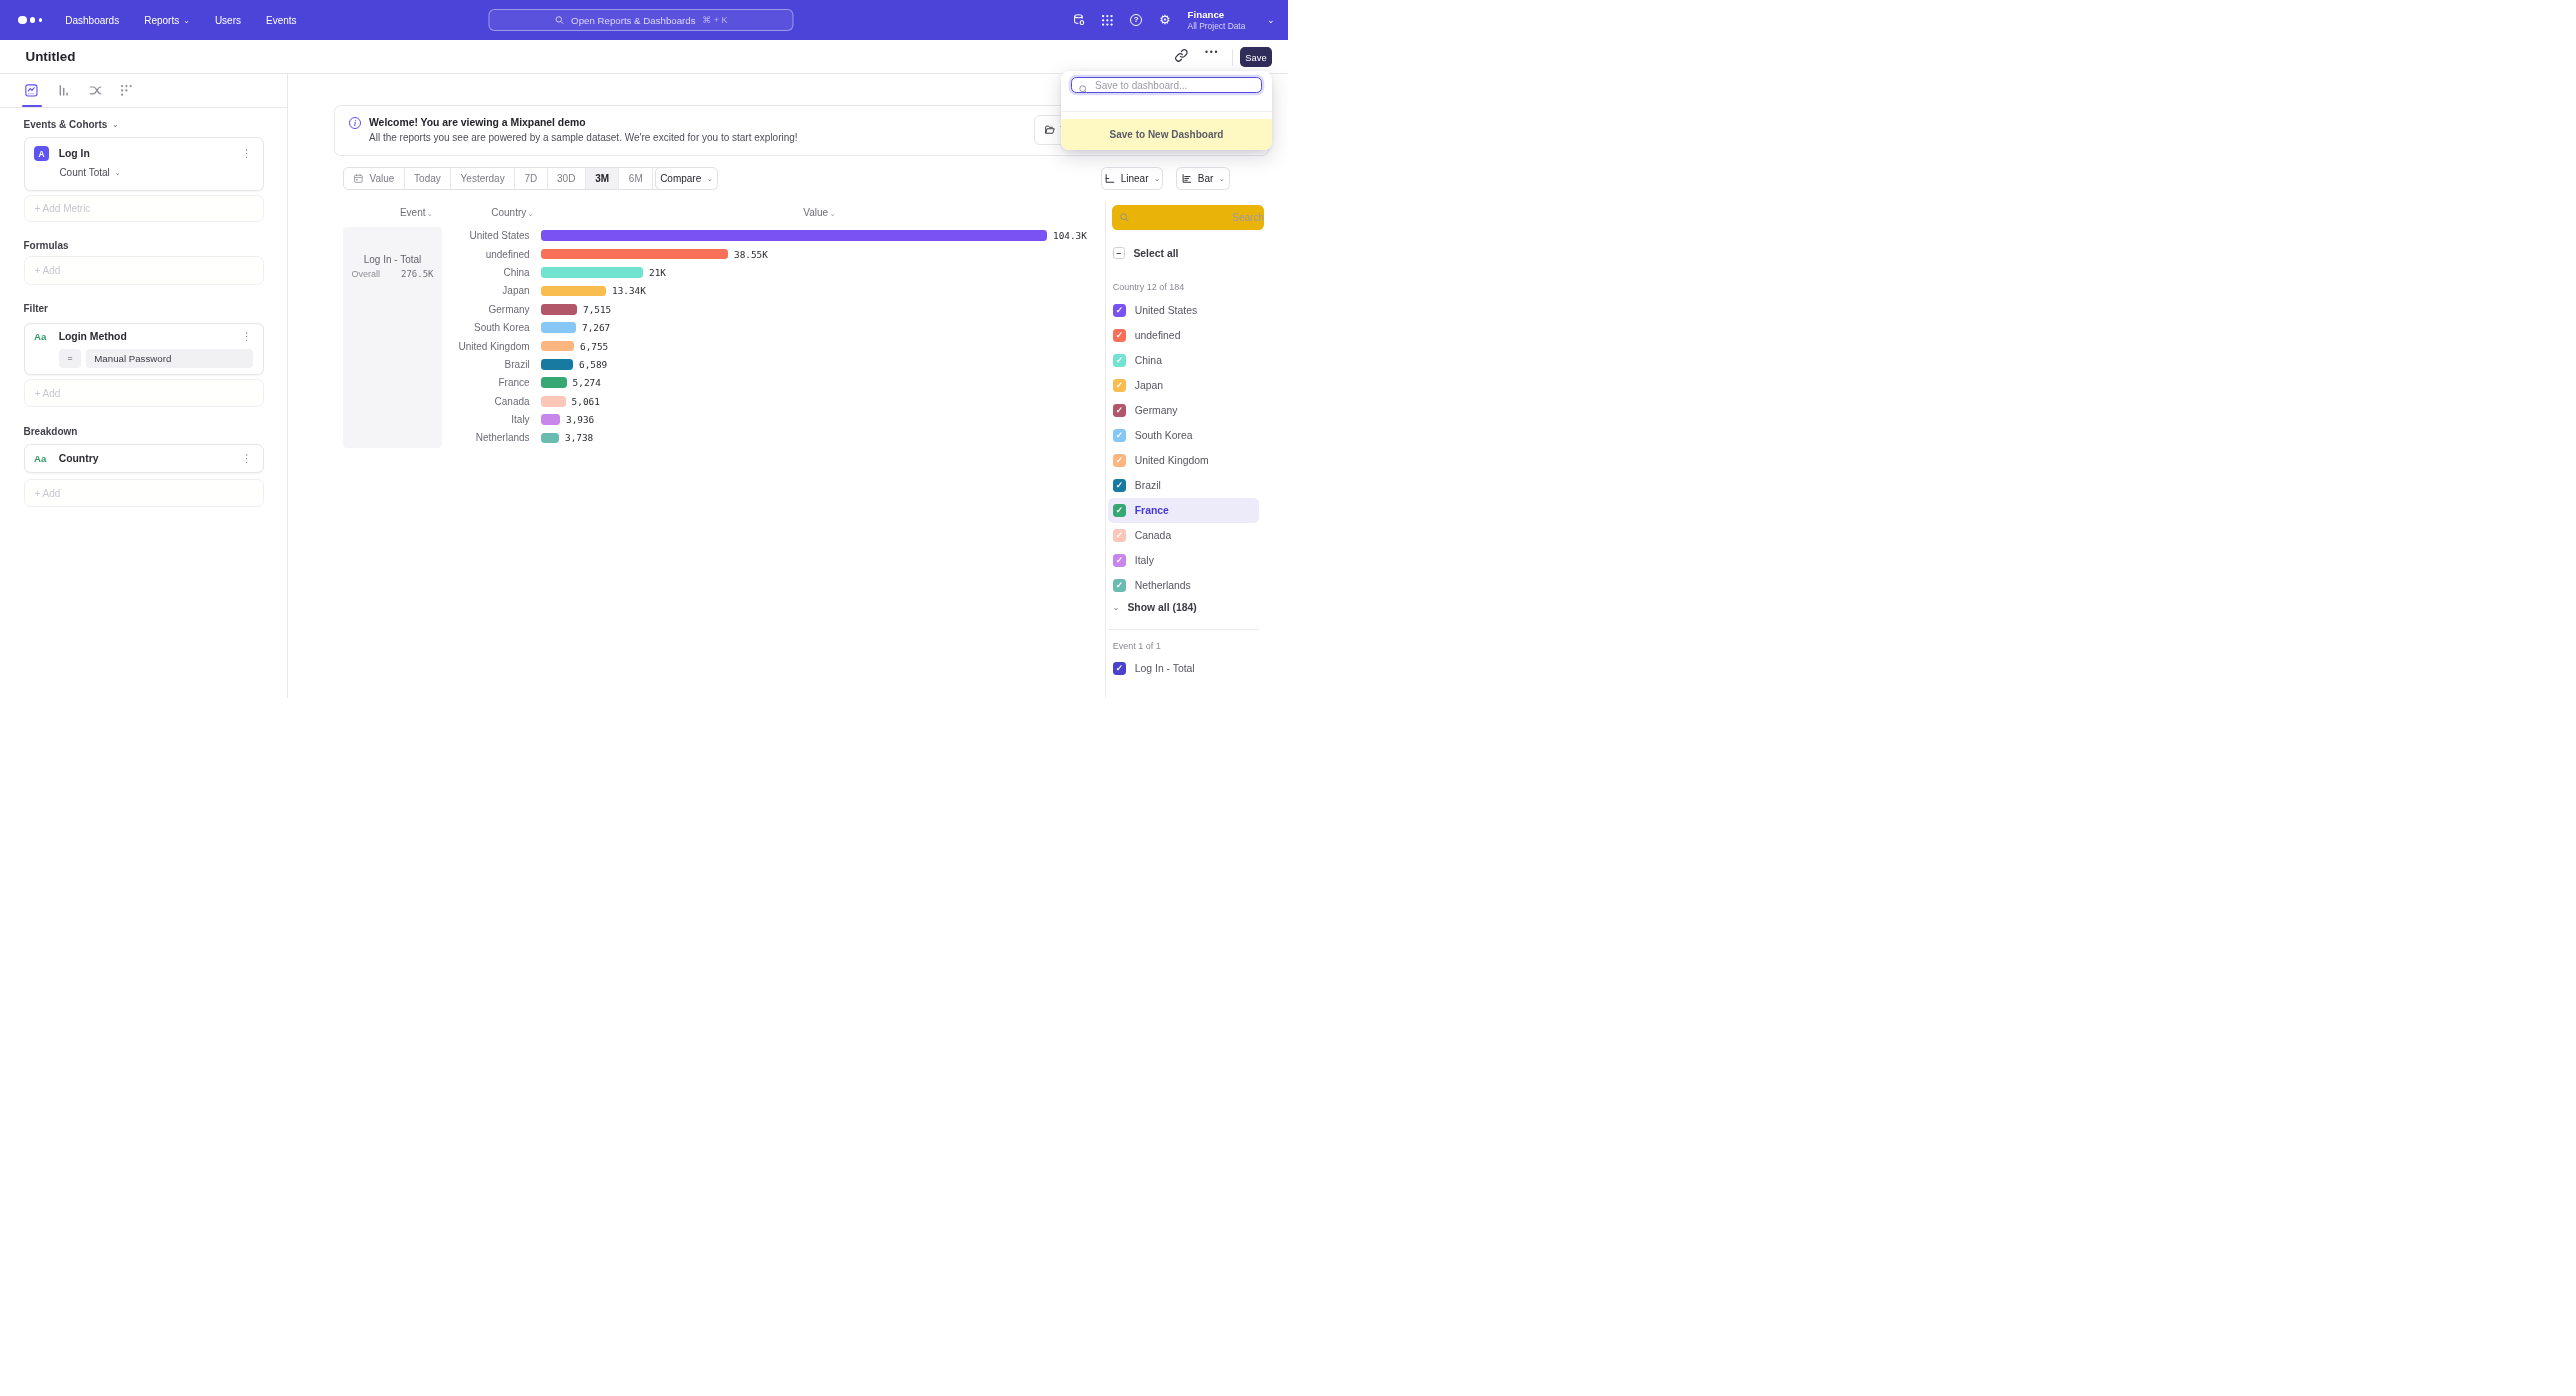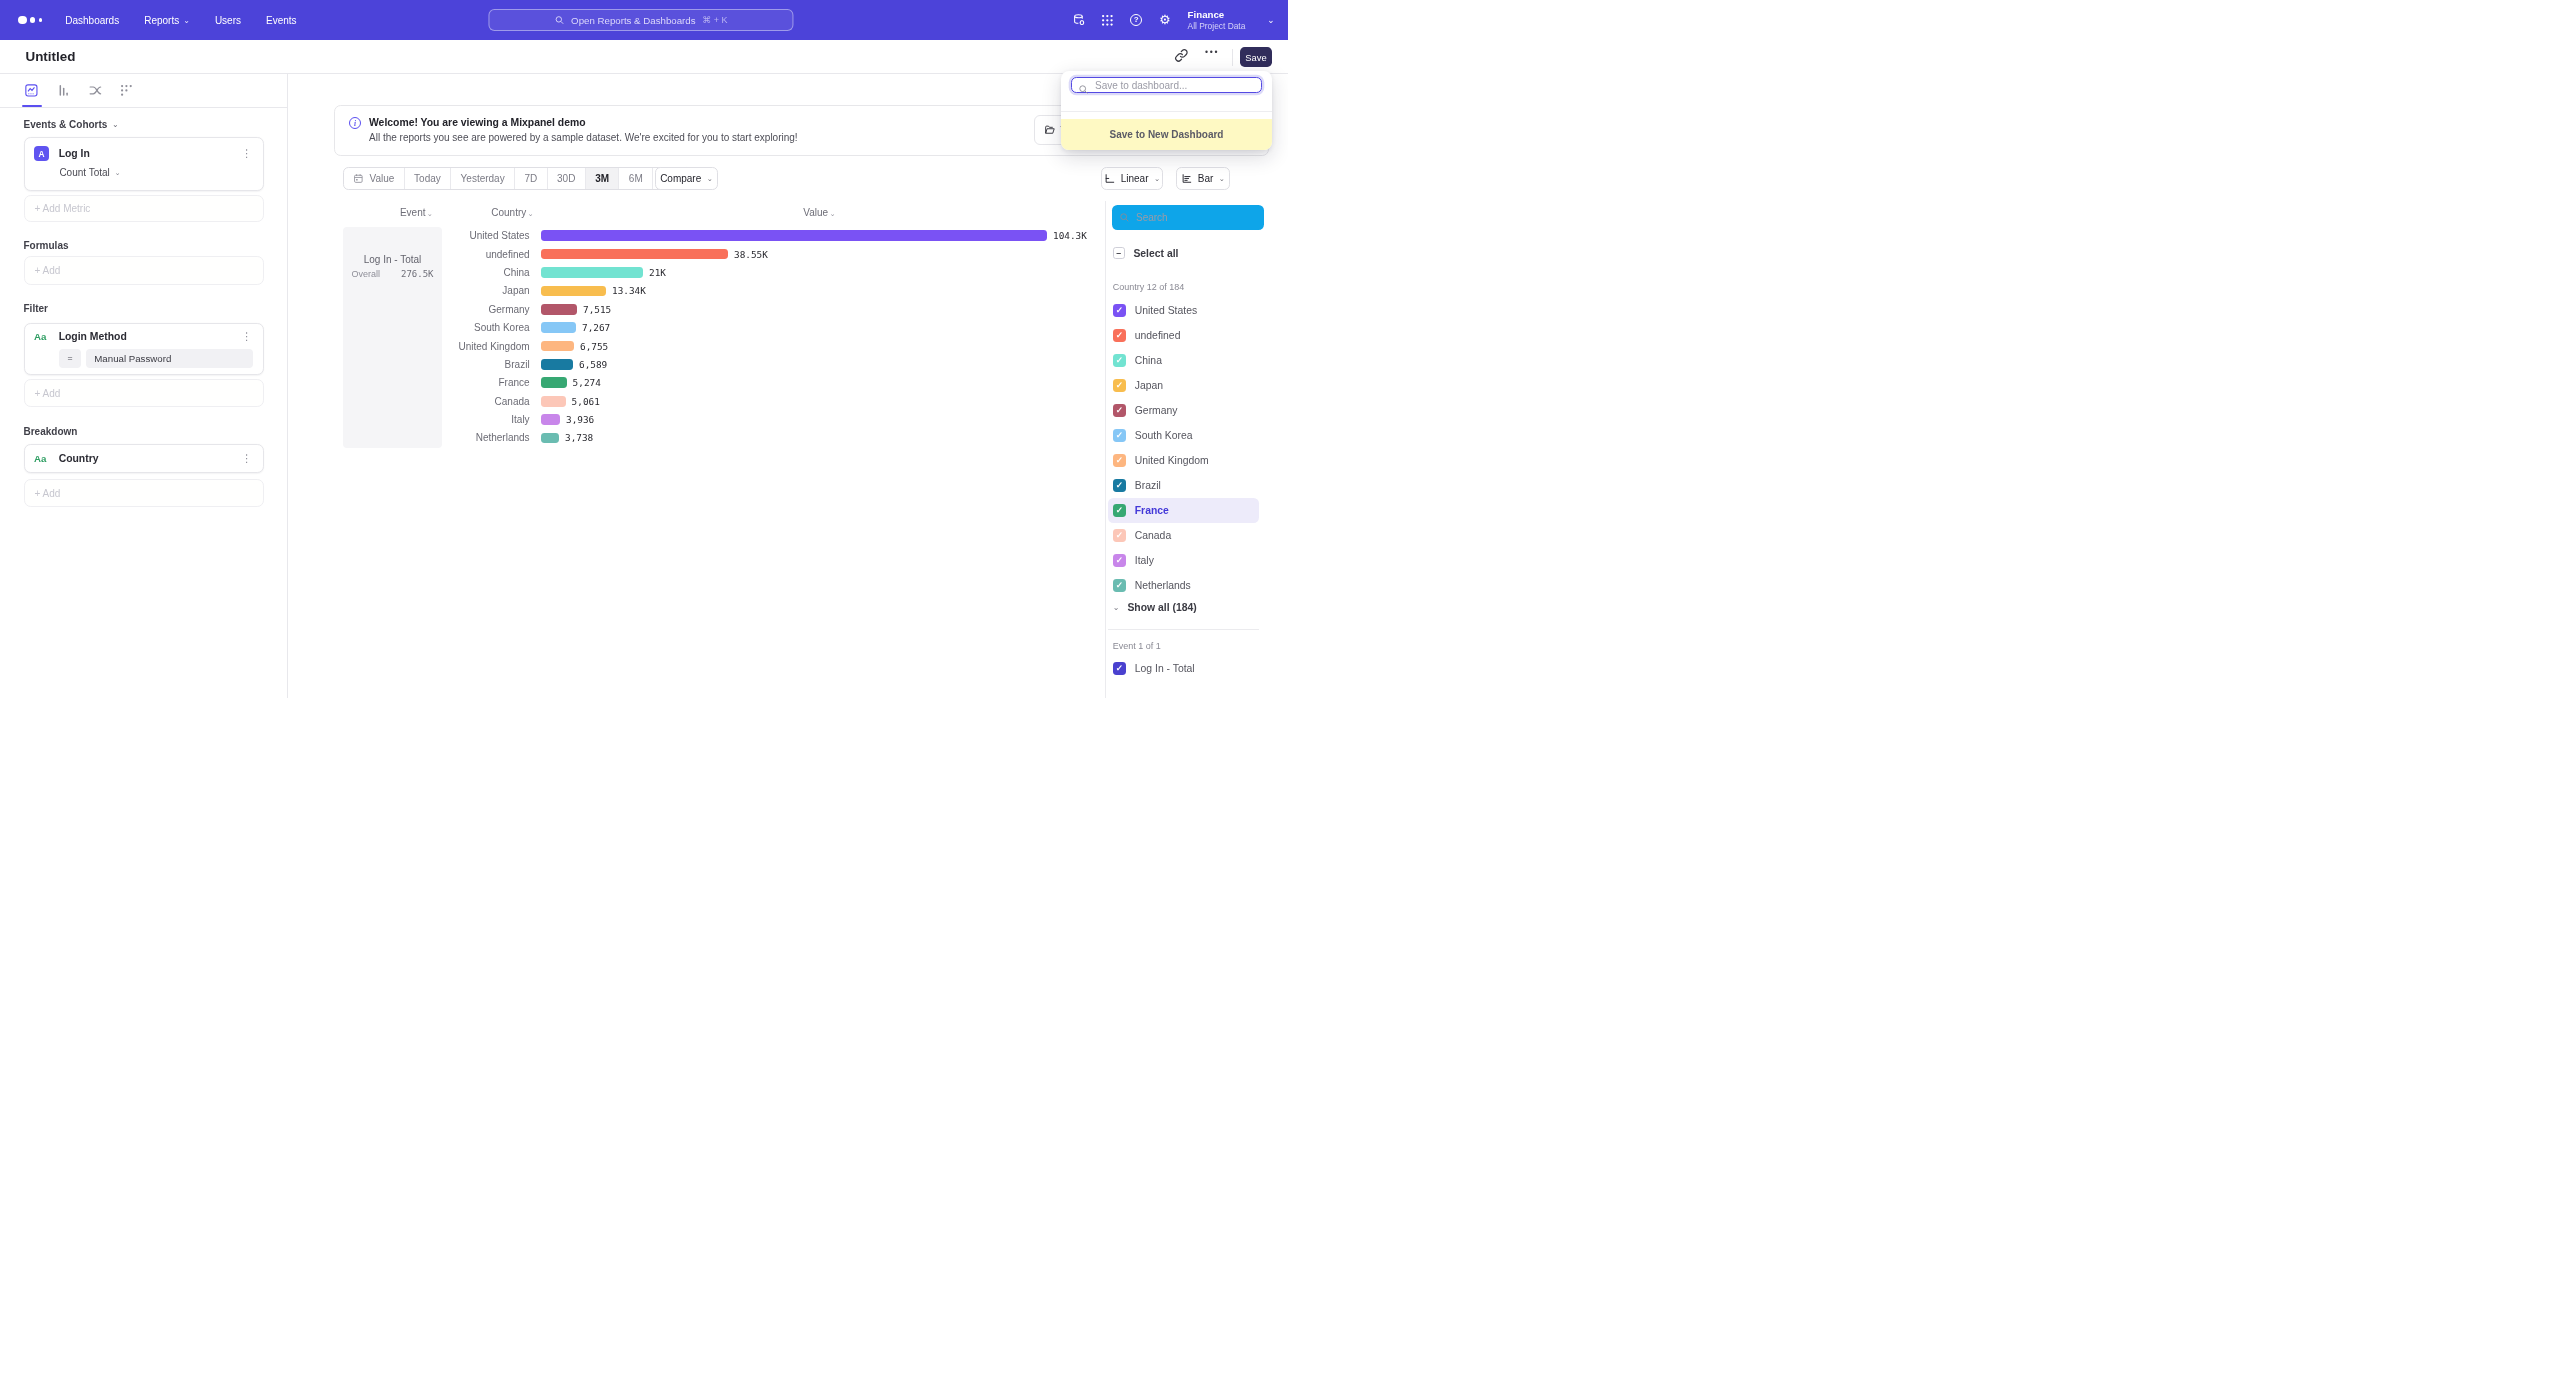--- a/index.html
+++ b/index.html
@@ -112,21 +112,21 @@
   #event-overall b { font-family:"DejaVu Sans Mono", monospace; font-weight:normal; font-size:9px; color:#6f6f79; }
   #chart-rows { display:flex; flex-direction:column; }
   .ch-row { height:18.4px; display:flex; align-items:center; }
   .ch-label { width:99px; text-align:right; padding-right:11.4px; font-size:10px; color:#6b6b74; }
   .ch-bar { height:10.7px; border-radius:3.4px; }
   .ch-val { margin-left:6px; font-family:"DejaVu Sans Mono", monospace; font-size:9.4px; color:#2b2b31; }
 
   
   #panel { position:absolute; left:1105px; top:201px; width:183px; height:497px; border-left:0.7px solid #ebebee; background:#fff; }
   #panel-search-wrap { position:absolute; left:6px; top:4px; width:152px; height:25px; }
-  #panel-search { width:100%; height:100%; background:#0ea5e9; border:none; border-radius:5.4px; padding-left:24px; font-size:10px; color:#33333b; outline:none; font-family:"Liberation Sans",sans-serif; }
+  #panel-search { width:100%; height:100%; background:#eab308; border:none; border-radius:5.4px; padding-left:24px; font-size:10px; color:#33333b; outline:none; font-family:"Liberation Sans",sans-serif;text-align:right; }
   #panel-search::placeholder { color:#9b9ba6; }
   #select-all { position:absolute; left:6.7px; top:46px; display:flex; align-items:center; gap:8.7px; cursor:pointer; }
   #select-all-box { width:12px; height:12px; border:0.7px solid #cfcfd8; border-radius:2.7px; background:#fff; color:#3f3f47; font-weight:bold; font-size:8.7px; display:flex; align-items:center; justify-content:center; }
   #select-all-label { font-size:10.4px; font-weight:bold; color:#3b3b43; }
   .panel-section-h { position:absolute; left:6.7px; font-size:9px; color:#8a8a94; }
   #country-header { top:81px; }
   #country-list { position:absolute; left:2px; top:97px; width:151px; }
   .p-row { height:25px; display:flex; align-items:center; gap:8.7px; padding-left:4.7px; border-radius:5.4px; cursor:pointer; }
   .p-row.sel { background:#edebfa; }
   .p-row.sel .p-label { color:#4338d8; font-weight:bold; }

